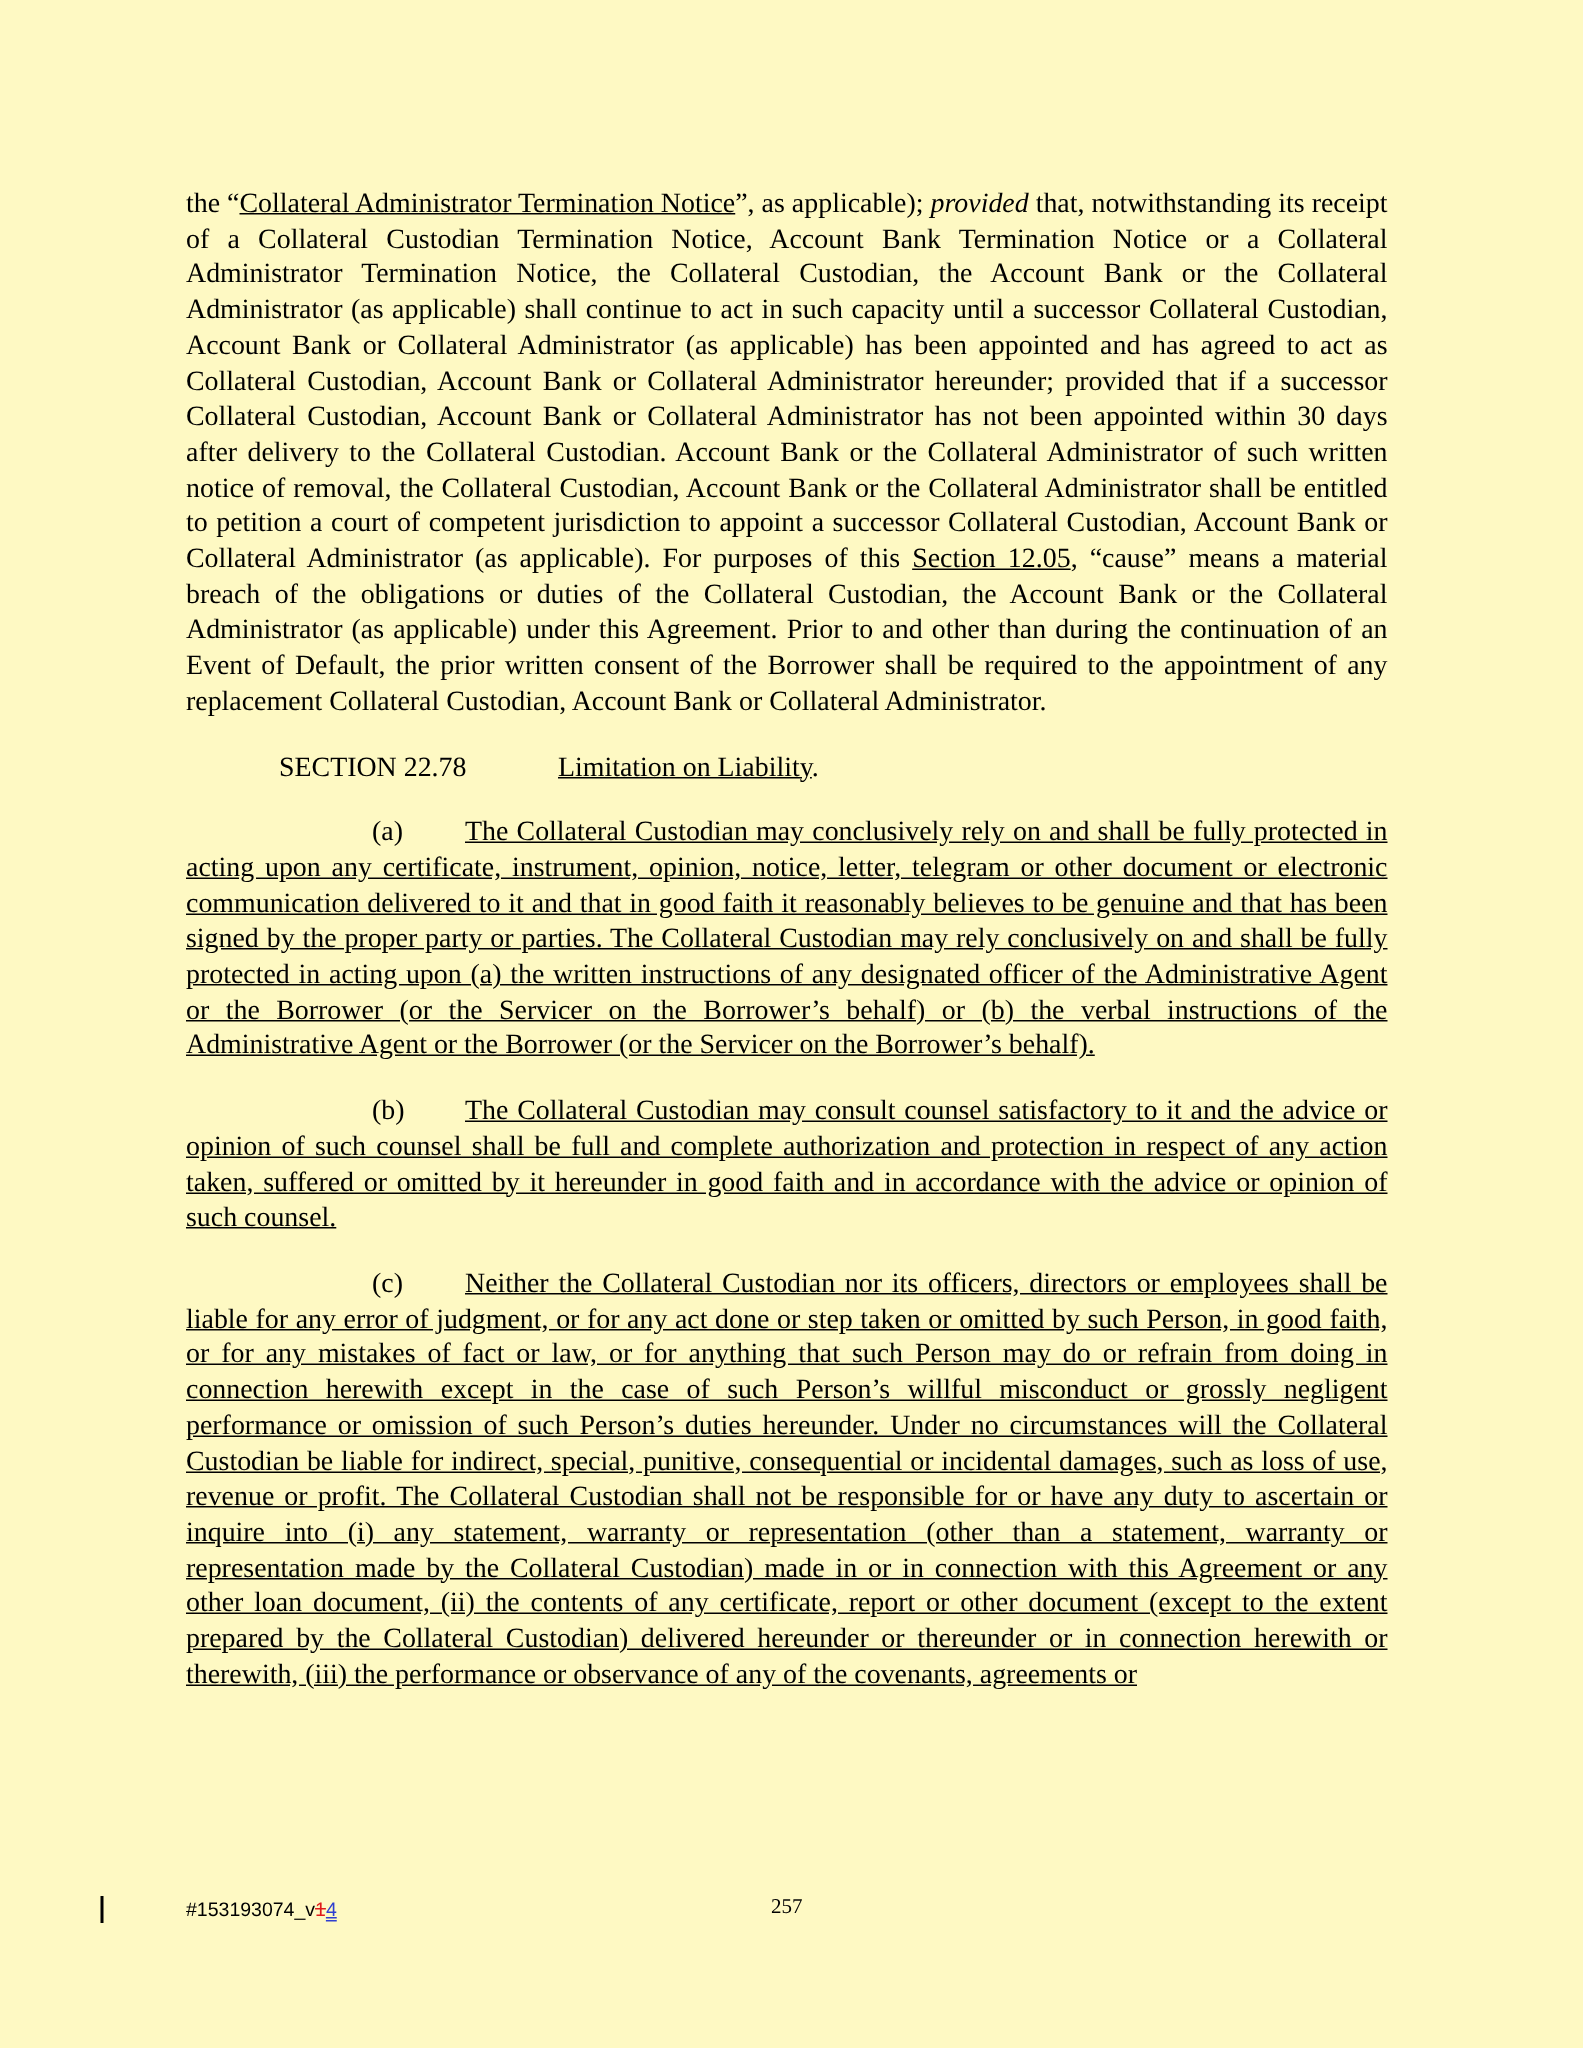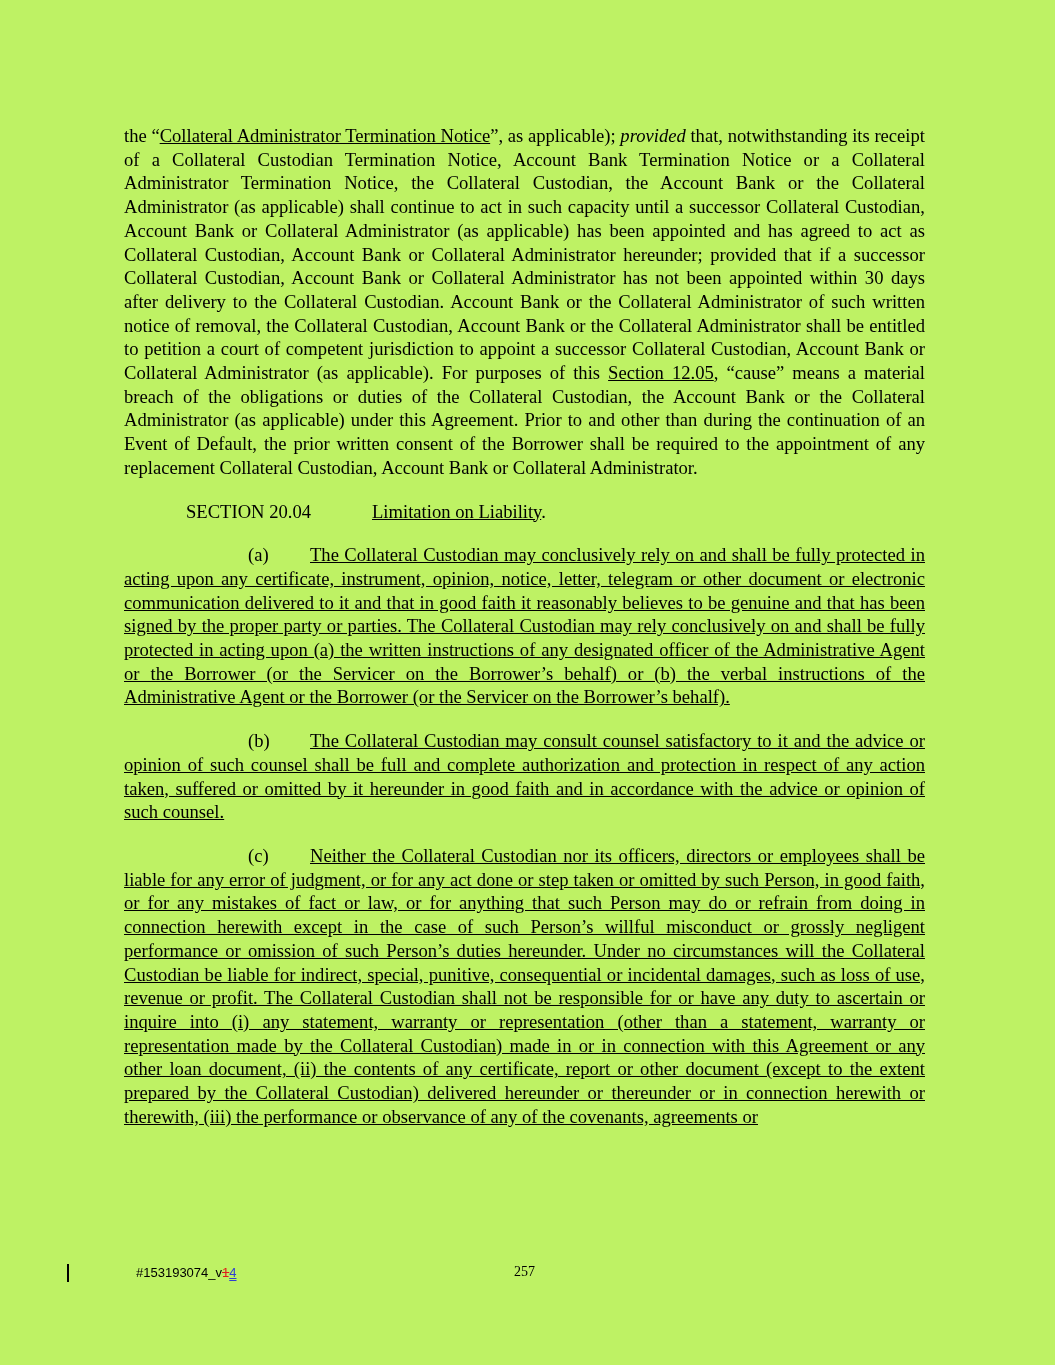--- a/index.html
+++ b/index.html
@@ -12,21 +12,21 @@
       height: 1365px;
       position: relative;
       overflow: hidden;
     }
     .page {
       position: absolute;
       left: 0;
       top: 0;
       width: 1055px;
       height: 1365px;
-      background: #bef264;
+      background: #fef9c3;
     }
     .content {
       position: absolute;
       left: 124px;
       top: 124px;
       width: 801px;
       font-family: "Liberation Serif", serif;
       font-size: 18.6px;
       line-height: 23.7px;
       color: #000000;
@@ -62,21 +62,20 @@
       height: 18px;
       background: #000000;
     }
     .footer-id {
       position: absolute;
       left: 124px;
       top: 1265px;
       font-family: "Liberation Sans", sans-serif;
       font-size: 13px;
       color: #000000;
-      margin-left: 12px;
     }
     .del {
       color: #e01b1b;
       text-decoration: line-through;
     }
     .ins {
       color: #2f3fd0;
       text-decoration: underline double;
     }
     .footer-page {
@@ -89,21 +88,21 @@
     }
   </style>
 </head>
 <body>
 
 <div class="page">
   <div class="content">
 
     <p class="para"><span>the “</span><span class="u">Collateral Administrator Termination Notice</span><span>”, as applicable); </span><span class="i">provided</span><span> that, notwithstanding its receipt of a Collateral Custodian Termination Notice, Account Bank Termination Notice or a Collateral Administrator Termination Notice, the Collateral Custodian, the Account Bank or the Collateral Administrator (as applicable) shall continue to act in such capacity until a successor Collateral Custodian, Account Bank or Collateral Administrator (as applicable) has been appointed and has agreed to act as Collateral Custodian, Account Bank or Collateral Administrator hereunder; provided that if a successor Collateral Custodian, Account Bank or Collateral Administrator has not been appointed within 30 days after delivery to the Collateral Custodian.  Account Bank or the Collateral Administrator of such written notice of removal, the Collateral Custodian, Account Bank or the Collateral Administrator shall be entitled to petition a court of competent jurisdiction to appoint a successor Collateral Custodian, Account Bank or Collateral Administrator (as applicable).  For purposes of this </span><span class="u">Section 12.05</span><span>, “cause” means a material breach of the obligations or duties of the Collateral Custodian, the Account Bank or the Collateral Administrator (as applicable) under this Agreement.  Prior to and other than during the continuation of an Event of Default, the prior written consent of the Borrower shall be required to the appointment of any replacement Collateral Custodian, Account Bank or Collateral Administrator.</span></p>
 
-    <p class="heading"><span class="num">SECTION 20.04</span><span class="u">Limitation on Liability</span><span>.</span></p>
+    <p class="heading"><span class="num">SECTION 22.78</span><span class="u">Limitation on Liability</span><span>.</span></p>
 
     <p class="para sub"><span class="label">(a)</span><span>The Collateral Custodian may conclusively rely on and shall be fully protected in acting upon any certificate, instrument, opinion, notice, letter, telegram or other document or electronic communication delivered to it and that in good faith it reasonably believes to be genuine and that has been signed by the proper party or parties.  The Collateral Custodian may rely conclusively on and shall be fully protected in acting upon (a) the written instructions of any designated officer of the Administrative Agent or the Borrower (or the Servicer on the Borrower’s behalf) or (b) the verbal instructions of the Administrative Agent or the Borrower (or the Servicer on the Borrower’s behalf).</span></p>
 
     <p class="para sub"><span class="label">(b)</span><span>The Collateral Custodian may consult counsel satisfactory to it and the advice or opinion of such counsel shall be full and complete authorization and protection in respect of any action taken, suffered or omitted by it hereunder in good faith and in accordance with the advice or opinion of such counsel.</span></p>
 
     <p class="para sub"><span class="label">(c)</span><span>Neither the Collateral Custodian nor its officers, directors or employees shall be liable for any error of judgment, or for any act done or step taken or omitted by such Person, in good faith, or for any mistakes of fact or law, or for anything that such Person may do or refrain from doing in connection herewith except in the case of such Person’s willful misconduct or grossly negligent performance or omission of such Person’s duties hereunder.  Under no circumstances will the Collateral Custodian be liable for indirect, special, punitive, consequential or incidental damages, such as loss of use, revenue or profit.  The Collateral Custodian shall not be responsible for or have any duty to ascertain or inquire into (i) any statement, warranty or representation (other than a statement, warranty or representation made by the Collateral Custodian) made in or in connection with this Agreement or any other loan document, (ii) the contents of any certificate, report or other document (except to the extent prepared by the Collateral Custodian) delivered hereunder or thereunder or in connection herewith or therewith, (iii) the performance or observance of any of the covenants, agreements or</span></p>
 
   </div>
 
   <div class="footer-bar"></div>

